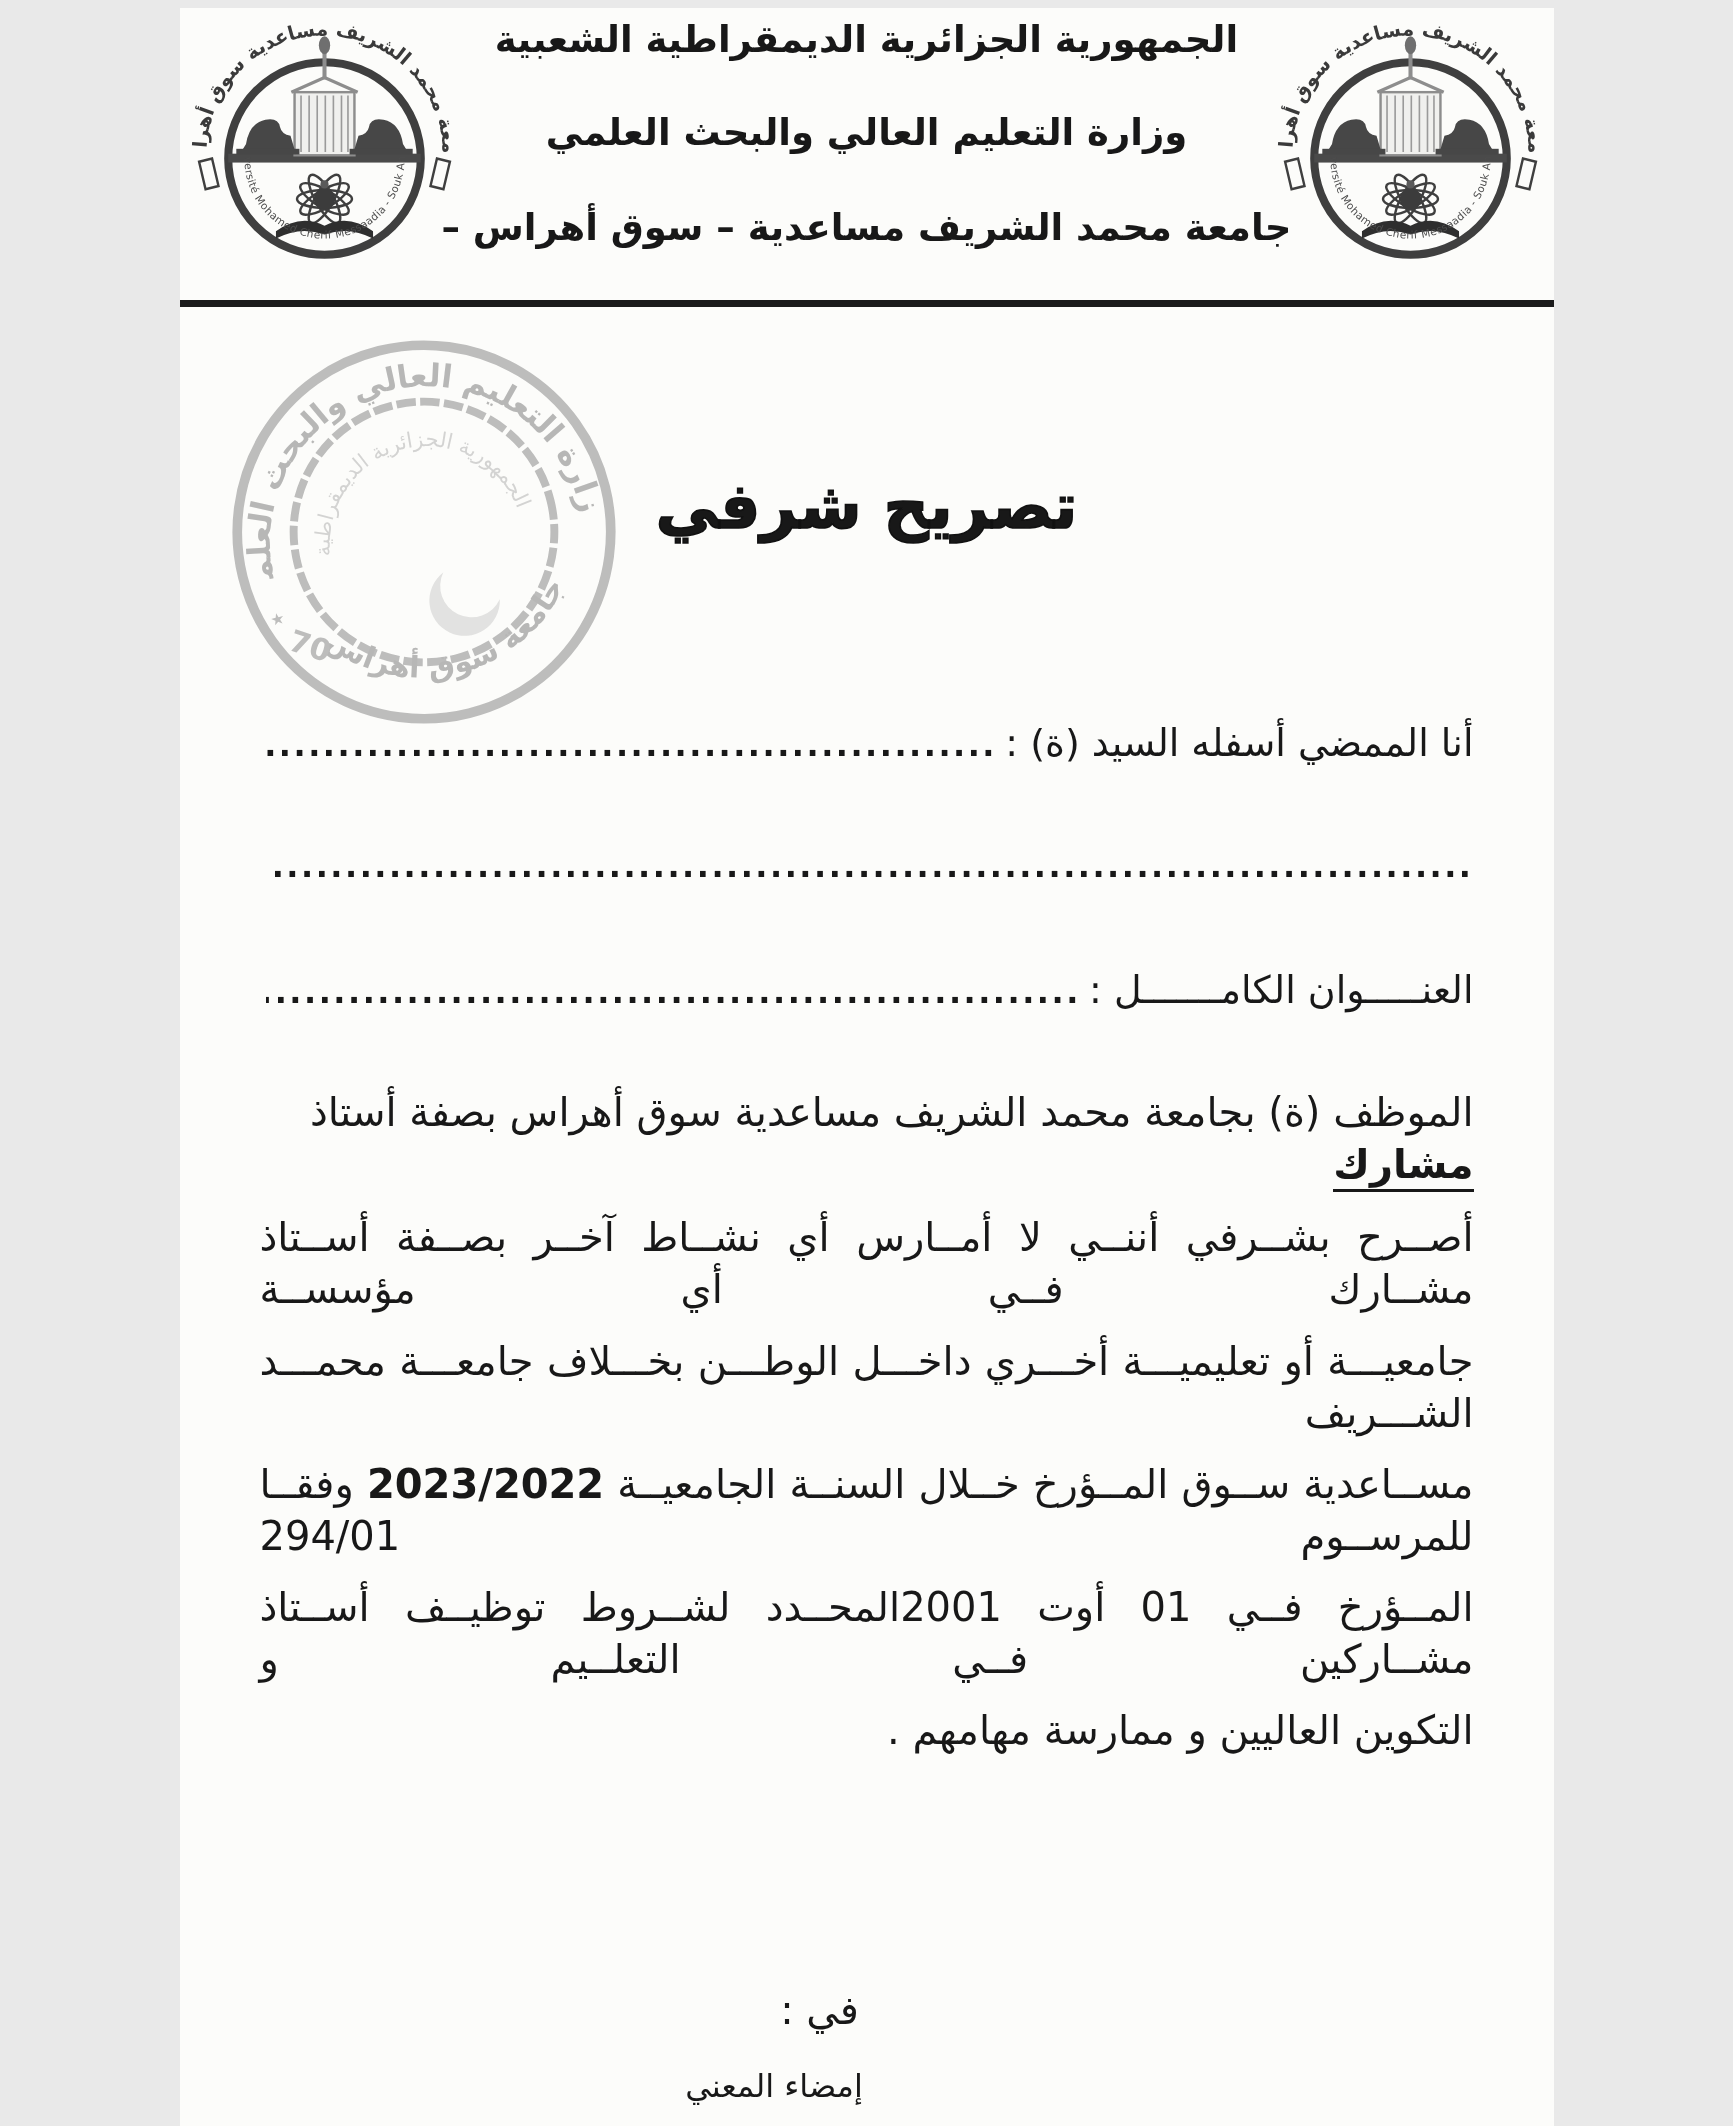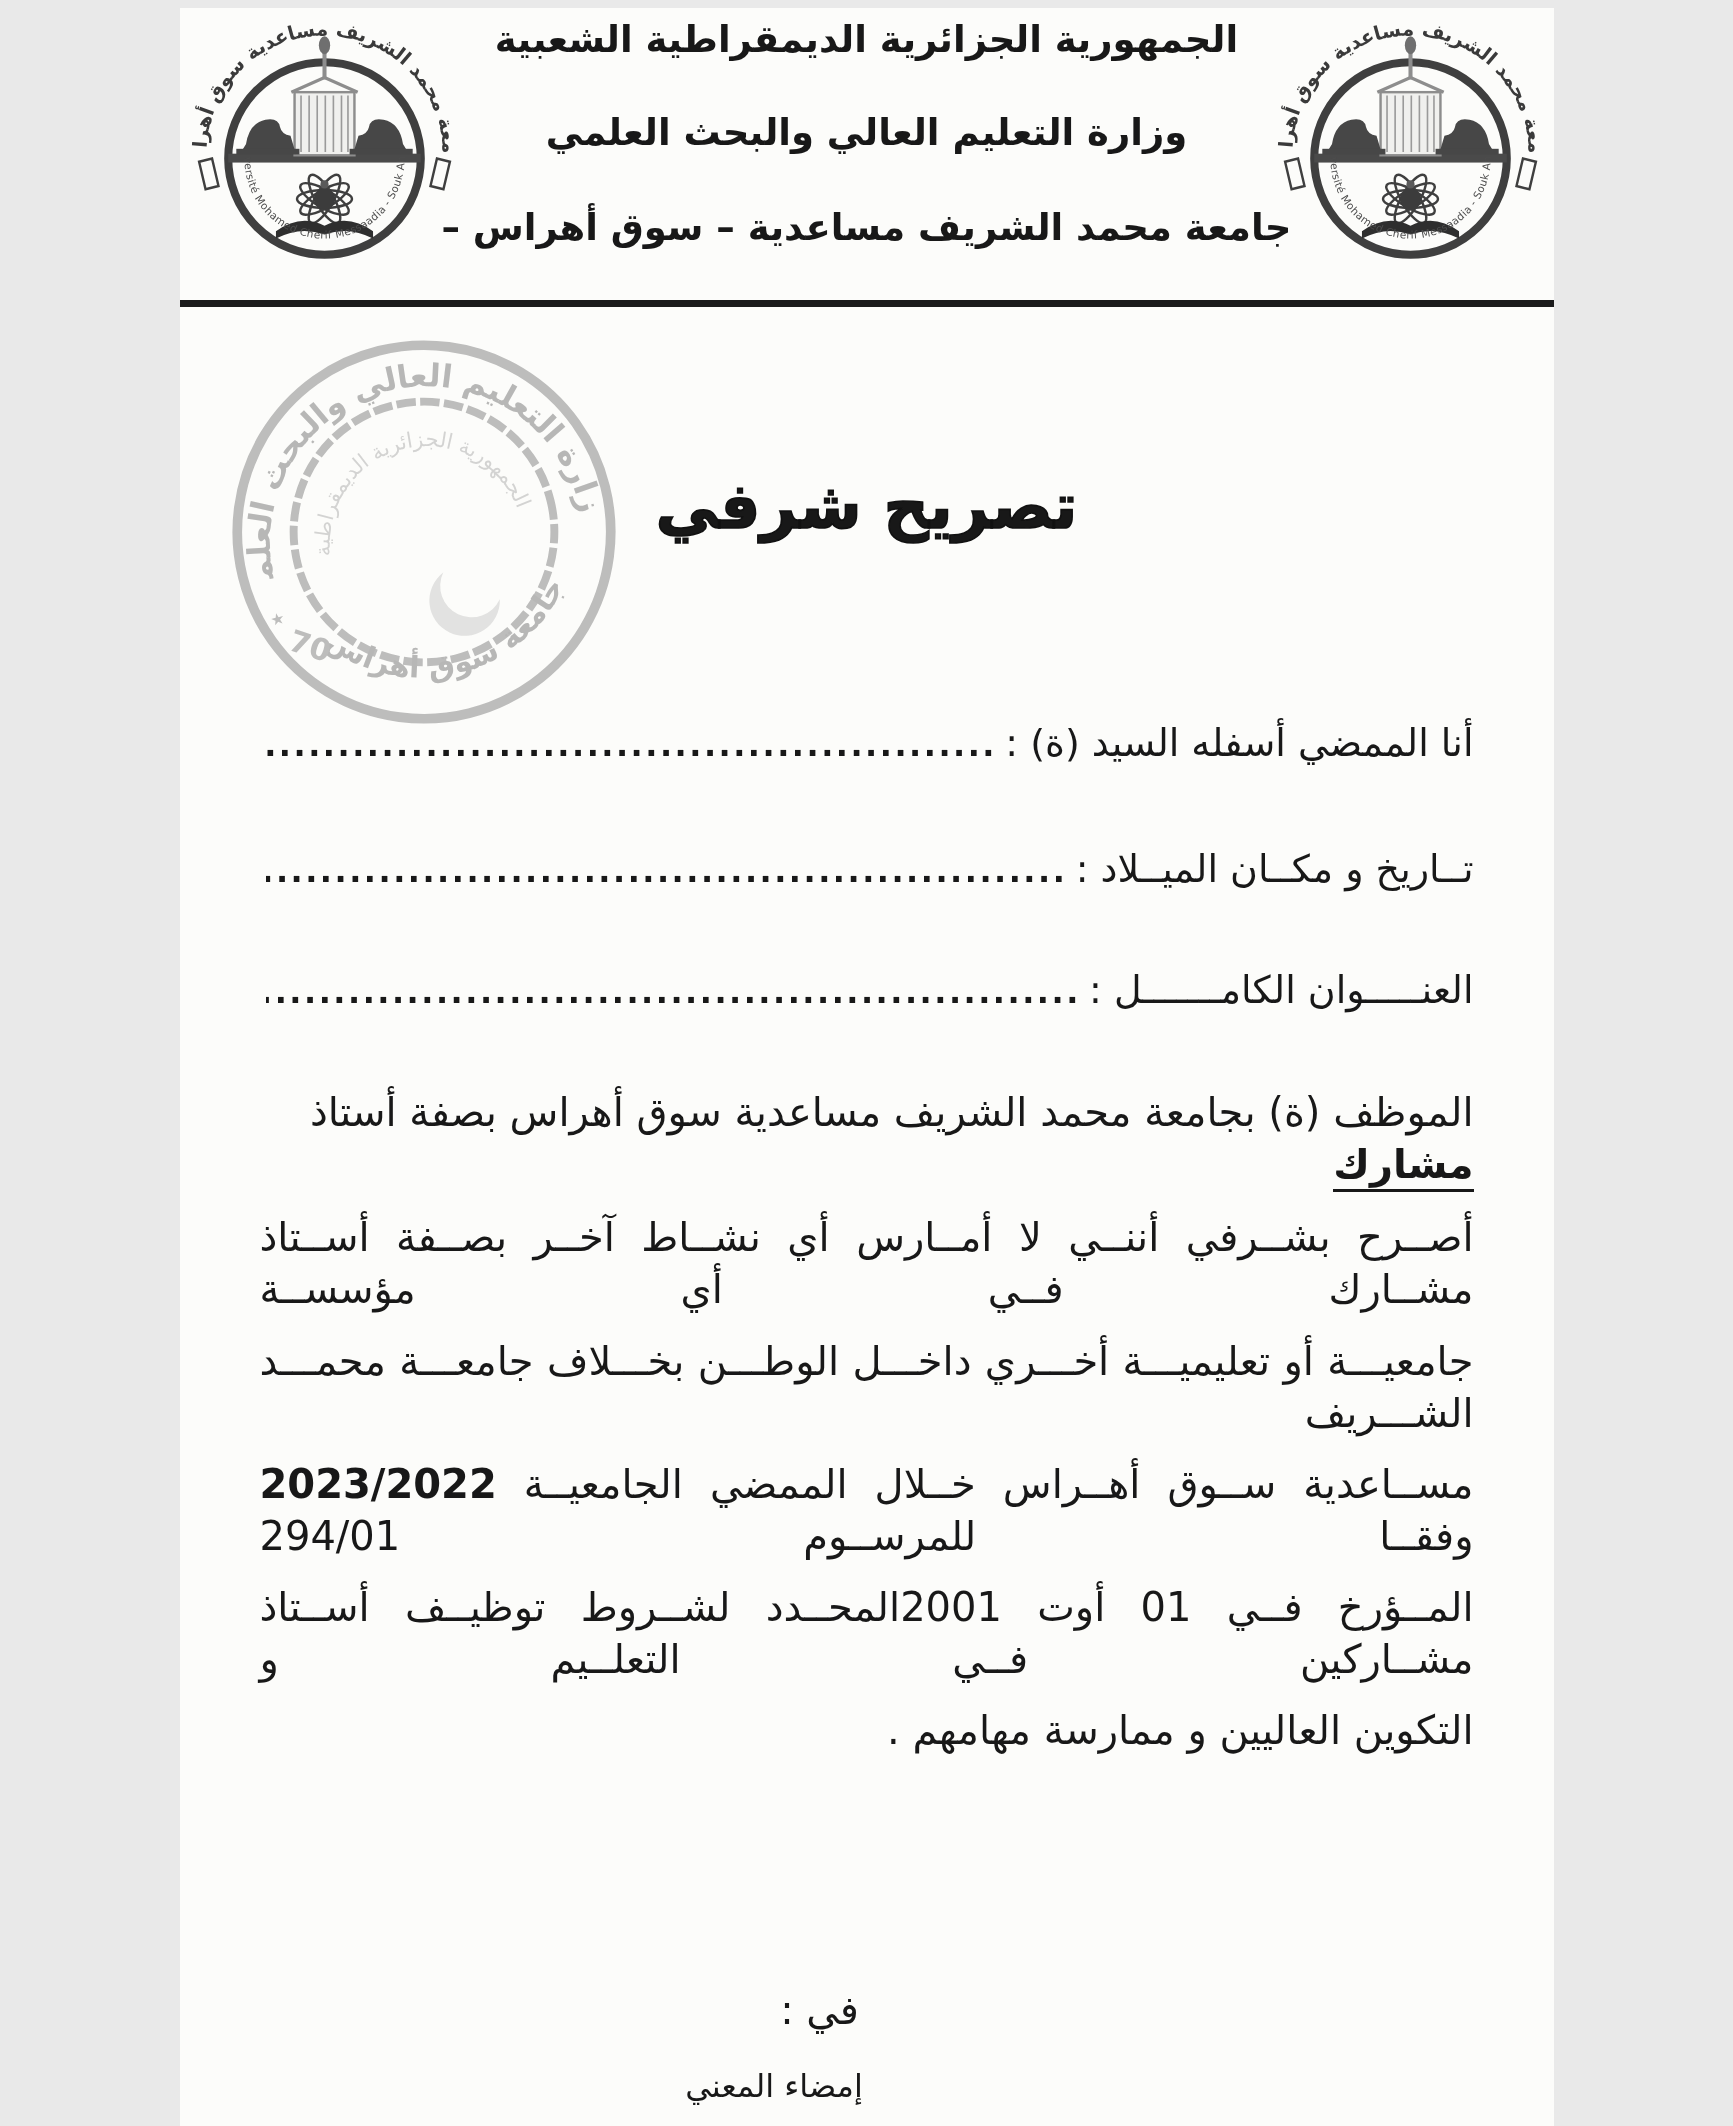--- a/index.html
+++ b/index.html
@@ -156,35 +156,34 @@
     <path d="M 300,330 a 40,40 0 1 1 -55,-45 a 34,34 0 1 0 55,45 Z" fill="#9d9d9d" opacity="0.5"></path>
   </svg>
 
   <div class="doc-title">تصريح شرفي</div>
 
   <div class="fline f1">
     <span class="lbl">أنا الممضي أسفله السيد (ة) :</span>
     <span class="dots">....................................................................................................................................................</span>
   </div>
   <div class="fline f2">
-    <span class="lbl">تــاريخ و مكــان الميــلاد :</span>
     <span class="dots">....................................................................................................................................................</span>
   </div>
   <div class="fline f3">
     <span class="lbl">العنـــــوان الكامـــــــل :</span>
     <span class="dots">....................................................................................................................................................</span>
   </div>
 
   <div class="bline emp">
     <span>الموظف (ة) بجامعة محمد الشريف مساعدية سوق أهراس بصفة أستاذ </span><span class="emph">مشارك</span>
   </div>
   <div class="bline just p1">أصــرح بشــرفي أننــي لا أمــارس أي نشــاط آخــر بصــفة أســتاذ مشــارك فــي أي مؤسســة</div>
   <div class="bline just p2">جامعيـــة أو تعليميـــة أخـــري داخـــل الوطـــن بخـــلاف جامعـــة محمـــد الشـــريف</div>
   <div class="bline just p3">
-    <span>مســاعدية ســوق أهــراس خــلال الممضي الجامعيــة </span><span class="yr">2023/2022</span><span> وفقــا للمرســوم 294/01</span>
+    <span>مســاعدية ســوق المــؤرخ خــلال السنــة الجامعيــة </span><span class="yr">2023/2022</span><span> وفقــا للمرســوم 294/01</span>
   </div>
   <div class="bline just p4">المــؤرخ فــي 01 أوت 2001المحــدد لشــروط توظيــف أســتاذ مشــاركين فــي التعلــيم و</div>
   <div class="bline p5">التكوين العاليين و ممارسة مهامهم .</div>
 
   <div class="place">في :</div>
   <div class="sig">إمضاء المعني</div>
 
 </div>
 
 

